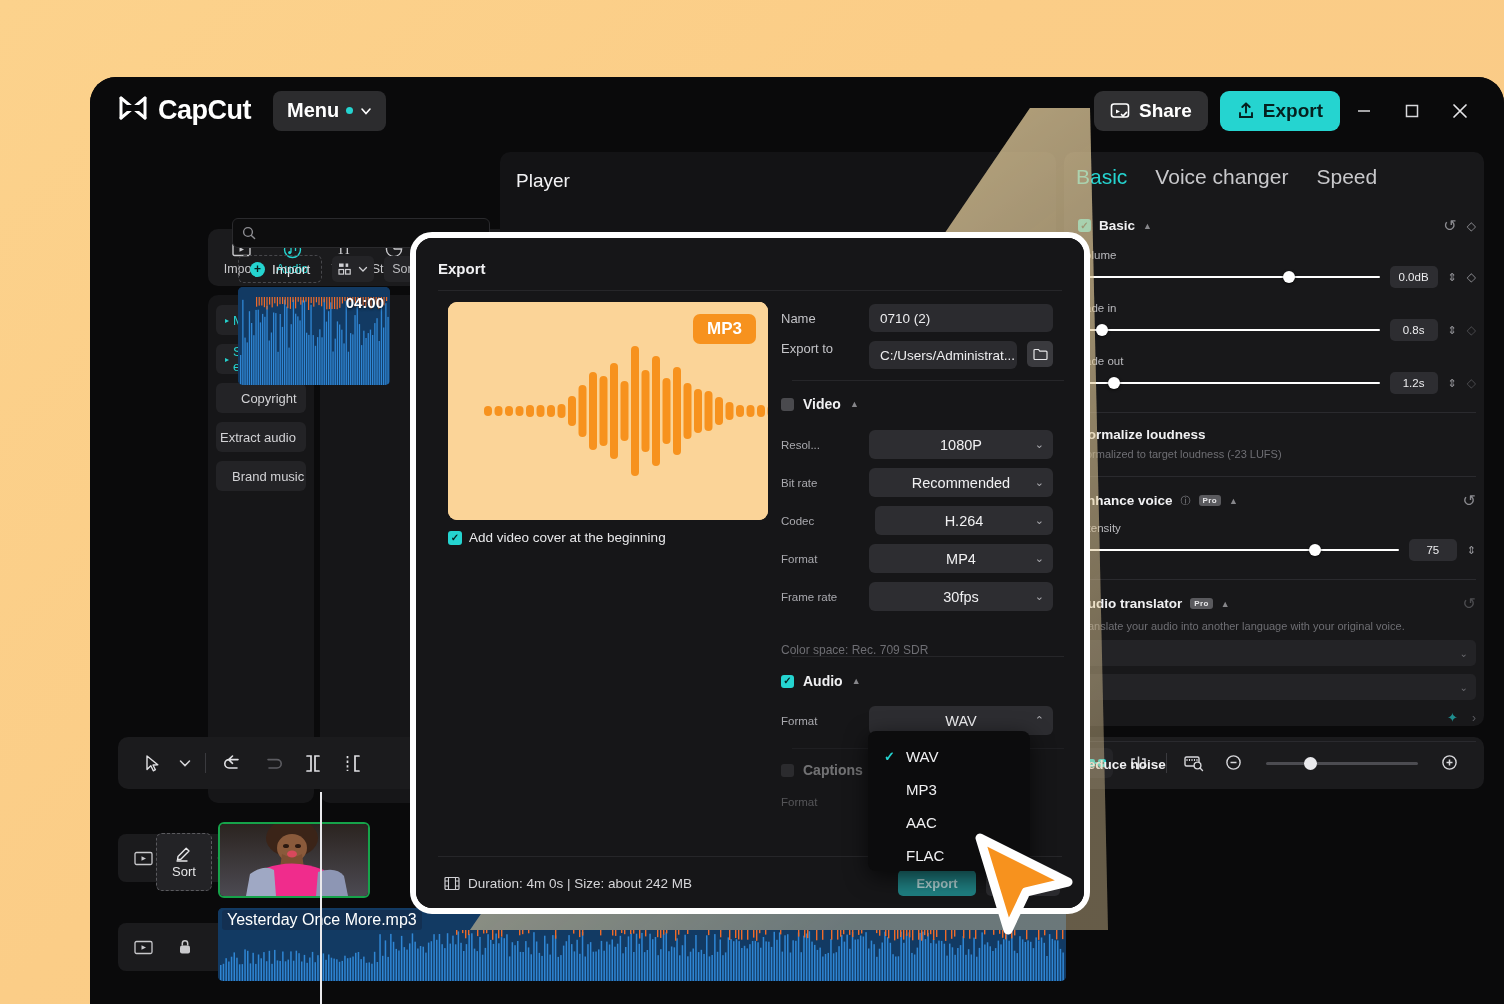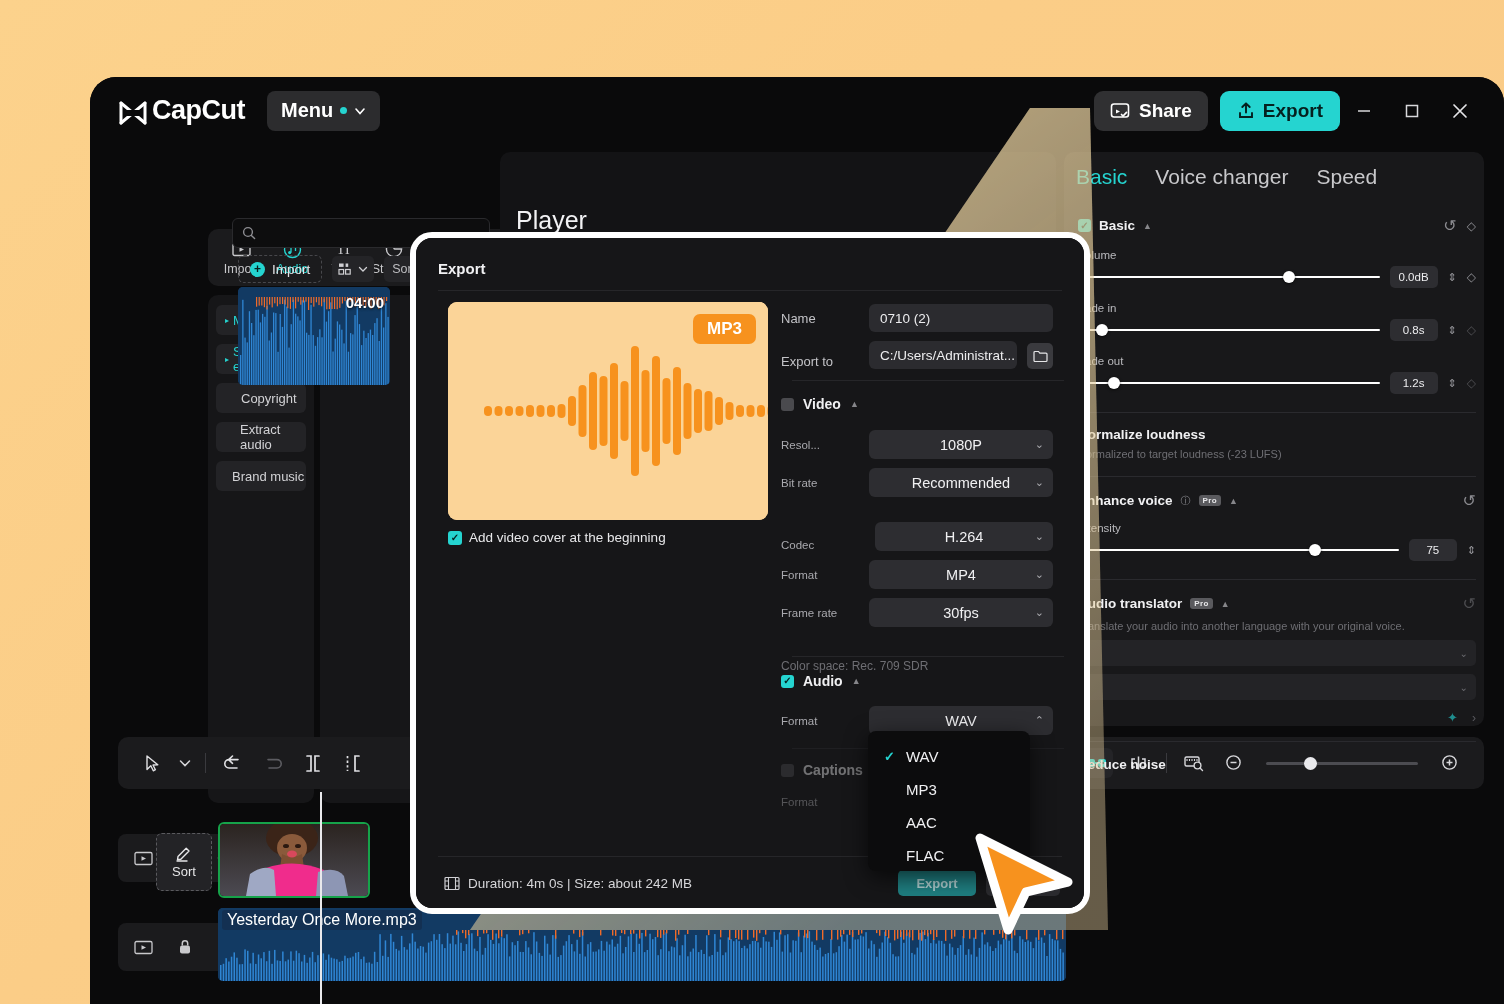--- a/index.html
+++ b/index.html
@@ -23,21 +23,21 @@
     overflow: hidden;
   }
 
   
   .titlebar {
     position: absolute; left: 0; top: 0;
     width: 100%; height: 67px;
     background: #0a0a0b;
     display: flex; align-items: center;
   }
-  .logo-wrap { display:flex; align-items:flex-end; margin-left: 28px; gap: 4px; }
+  .logo-wrap { display:flex; align-items:flex-start; margin-left: 28px; gap: 10px; }
   .logo-mark { width: 30px; height: 26px; }
   .logo-text {
     color: #fff; font-size: 27px; font-weight: 700; letter-spacing: -0.5px;
   }
   .menu-btn {
     margin-left: 22px;
     background: #2c2c2e;
     border-radius: 8px;
     height: 40px;
     display: flex; align-items: center; gap: 7px;
@@ -132,21 +132,21 @@
   }
 
   
   .player-panel {
     position:absolute; left: 500px; top: 152px;
     width: 556px; height: 574px;
     background:#131315; border-radius: 10px;
   }
   .player-title {
     position:absolute; left:516px; top: 170px;
-    color:#f2f2f4; font-size: 25px; margin-top: 36px;
+    color:#f2f2f4; font-size: 19px;
   }
 
   
   .props-panel {
     position:absolute; left: 1064px; top: 152px;
     width: 420px; height: 574px;
     background:#18181a; border-radius:10px;
   }
   .prop-tabs {
     position:absolute; left: 1076px; top: 165px;
@@ -432,21 +432,21 @@
       <span class="caret">▸</span>
       <span>Music</span>
     </div>
     <div class="lib-item teal">
       <span class="caret">▸</span>
       <span>Sound effe...</span>
     </div>
     <div class="lib-item" style="padding-left:25px">
       <span>Copyright</span>
     </div>
-    <div class="lib-item" style="padding-left:24px">
+    <div class="lib-item" style="padding-left:4px">
       <span>Extract audio</span>
     </div>
     <div class="lib-item" style="padding-left:16px">
       <span>Brand music</span>
     </div>
   </div>
 
   <div class="lib-content"></div>
 </div>
 
@@ -1367,21 +1367,21 @@
     </div>
 
     <div class="frm" style="top:66px; width: 272px;">
       <div style="display:flex;align-items:center;gap:10px">
         <span class="frm-label" style="width:78px">Name</span>
         <div class="frm-input" style="flex:1">0710 (2)</div>
       </div>
     </div>
 
     <div class="frm" style="top:103px; width: 272px;">
-      <div style="display:flex;align-items:flex-end;gap:10px">
+      <div style="display:flex;align-items:flex-start;gap:10px">
         <span class="frm-label" style="width:78px">Export to</span>
         <div class="frm-input" style="flex:1">C:/Users/Administrat...</div>
         <div style="width:26px;height:26px;background:#3a3a3e;border-radius:5px;display:flex;align-items:center;justify-content:center;cursor:pointer">
           <svg width="15" height="13" viewBox="0 0 15 13">
             <path d="M1 2.5 A1 1 0 0 1 2 1.5 L5.5 1.5 L6.8 3.2 L13 3.2 A1 1 0 0 1 14 4.2 L14 10.5 A1 1 0 0 1 13 11.5 L2 11.5 A1 1 0 0 1 1 10.5 Z" stroke="#e6e6e8" stroke-width="1.2" fill="none"></path>
           </svg>
         </div>
       </div>
     </div>
 
@@ -1401,21 +1401,21 @@
             <span class="sc">⌄</span>
         </div>
       </div>
       <div style="margin-top:9px;display:flex;align-items:center;gap:10px">
         <span class="fld-lbl" style="width:78px">Bit rate</span>
         <div class="sel" style="flex:1">
           <span>Recommended</span>
             <span class="sc">⌄</span>
         </div>
       </div>
-      <div style="margin-top:25px;display:flex;align-items:flex-end;gap:16px">
+      <div style="margin-top:9px;display:flex;align-items:center;gap:16px">
         <span class="fld-lbl" style="width:78px">Codec</span>
         <div class="sel" style="flex:1">
           <span>H.264</span>
             <span class="sc">⌄</span>
         </div>
       </div>
       <div style="margin-top:9px;display:flex;align-items:center;gap:10px">
         <span class="fld-lbl" style="width:78px">Format</span>
         <div class="sel" style="flex:1">
           <span>MP4</span>

